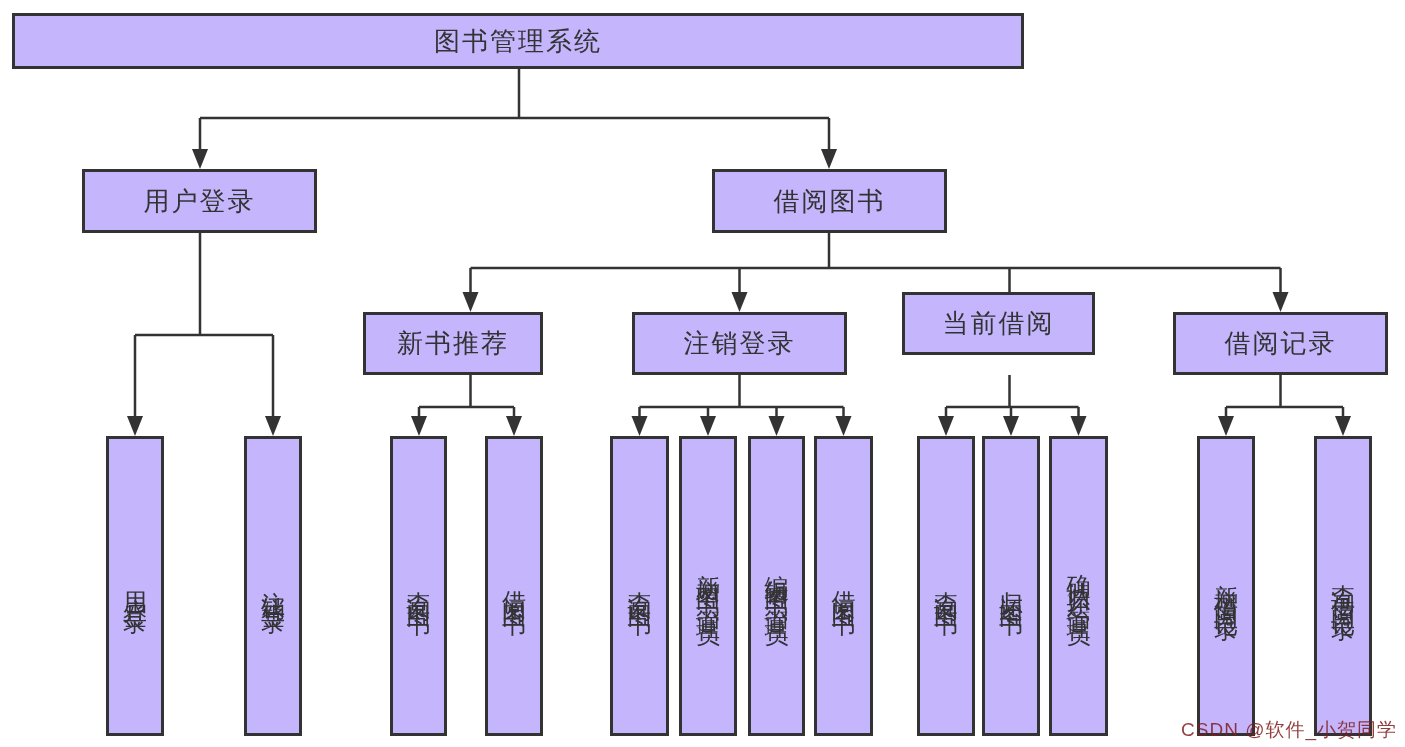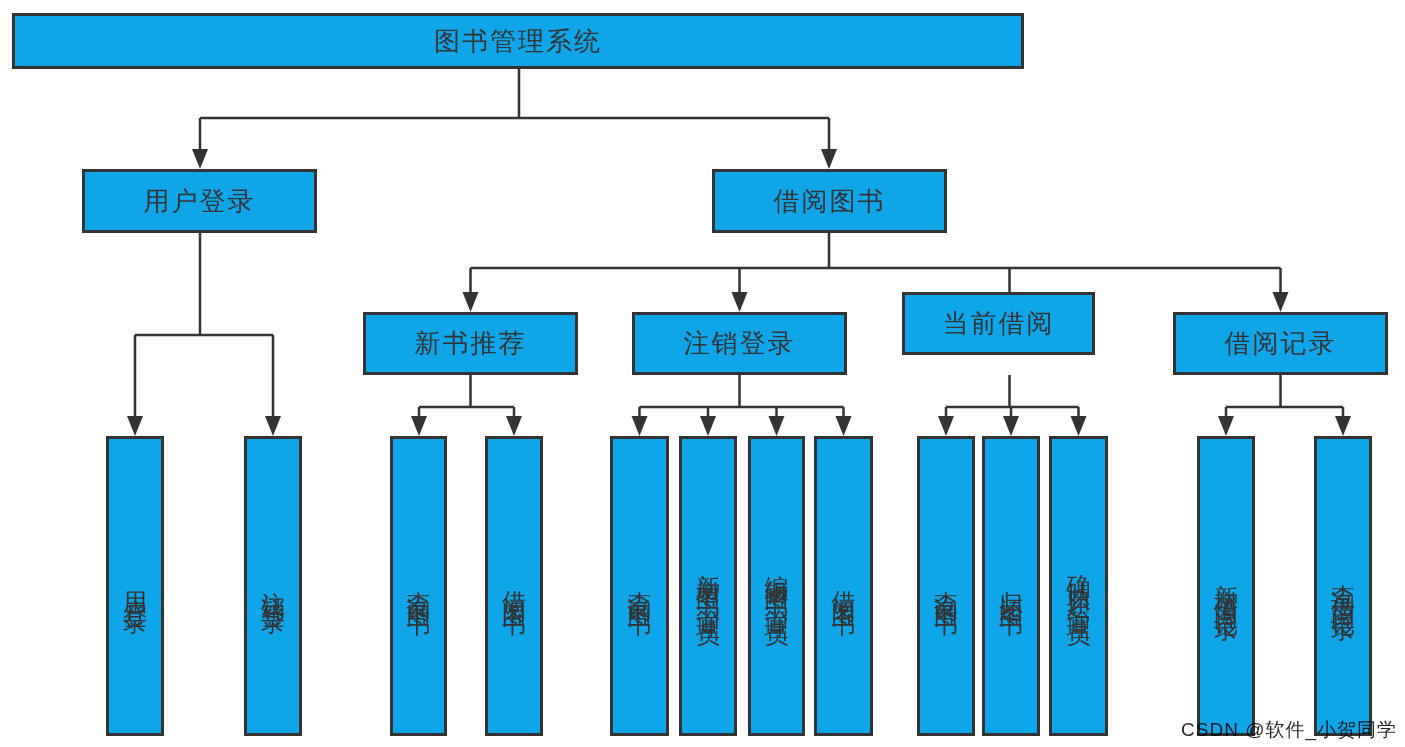--- a/index.html
+++ b/index.html
@@ -3,32 +3,32 @@
 <meta charset="utf-8">
 <style>
   html,body{margin:0;padding:0;background:#ffffff;}
   body{font-family:"Liberation Sans",sans-serif;color:#333333;}
   .canvas{position:relative;width:1405px;height:747px;background:#ffffff;overflow:hidden;}
   svg.wires{position:absolute;left:0;top:0;width:1405px;height:747px;}
   svg.wires path{stroke:#333333;stroke-width:2.5;fill:none;}
   svg.wires polygon{fill:#333333;stroke:none;}
   .node{
     position:absolute;box-sizing:border-box;
-    border:3px solid #333333;background:#0ea5e9;
+    border:3px solid #333333;background:#c4b5fd;
     display:flex;align-items:center;justify-content:center;
     font-size:26px;letter-spacing:2px;color:#333333;white-space:nowrap;
   }
   .leaf{font-size:24px;letter-spacing:0;}
   .leaf .vtext{
     writing-mode:vertical-rl;text-orientation:mixed;
     letter-spacing:7px;line-height:1;white-space:nowrap;
   }
   .watermark{
     position:absolute;right:8px;bottom:4px;
-    font-size:19px;letter-spacing:1px;color:#000000;opacity:.85;
+    font-size:19px;letter-spacing:1px;color:#7f1d1d;opacity:.85;
   }
 </style>
 </head>
 <body>
 
 <div class="canvas">
 
   <svg class="wires" viewBox="0 0 1405 747">
     <g>
       <path d="M519,69 L519,118 M200,118 L829,118 M200,118 L200,154 M829,118 L829,154"></path>
@@ -76,21 +76,21 @@
     <span>图书管理系统</span>
   </div>
 
   <div class="node" style="left:82px;top:169px;width:235px;height:64px;">
     <span>用户登录</span>
   </div>
   <div class="node" style="left:712px;top:169px;width:235px;height:64px;">
     <span>借阅图书</span>
   </div>
 
-  <div class="node" style="left:363px;top:312px;width:215px;height:63px;">
+  <div class="node" style="left:363px;top:312px;width:180px;height:63px;">
     <span>新书推荐</span>
   </div>
   <div class="node" style="left:632px;top:312px;width:215px;height:63px;">
     <span>注销登录</span>
   </div>
   <div class="node" style="left:902px;top:292px;width:193px;height:63px;">
     <span>当前借阅</span>
   </div>
   <div class="node" style="left:1173px;top:312px;width:215px;height:63px;text-align:right;">
     <span>借阅记录</span>

